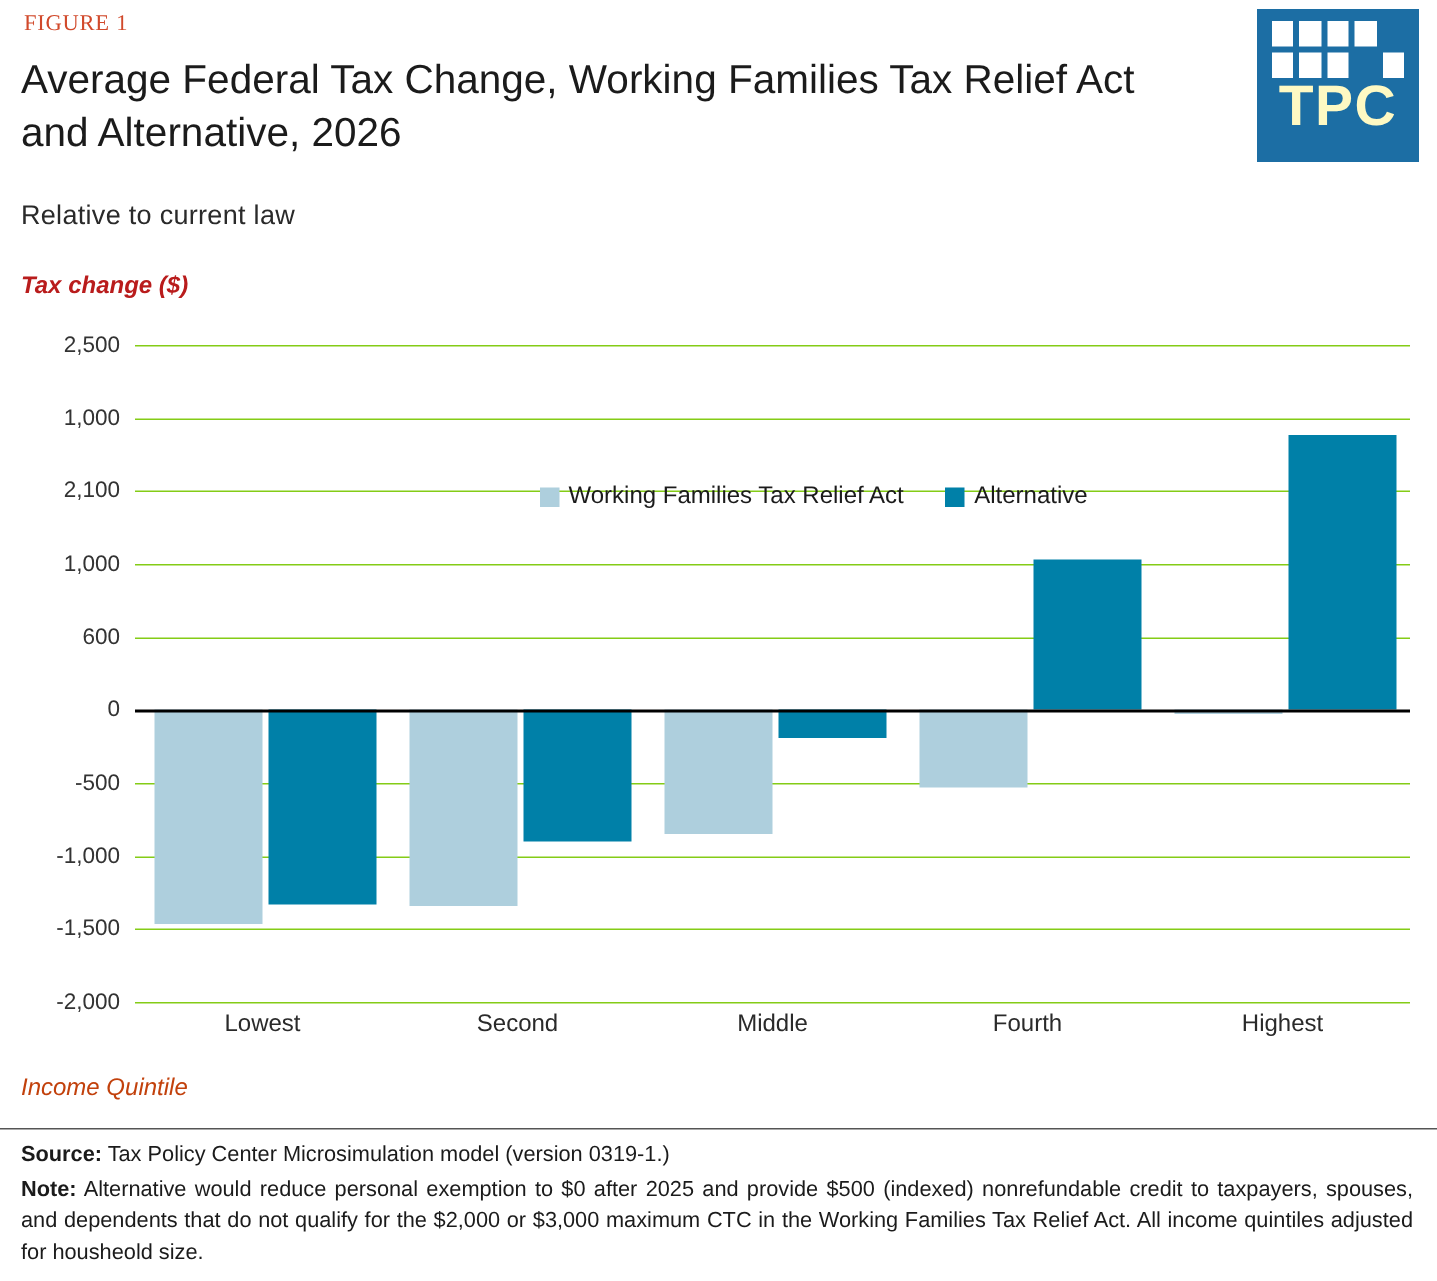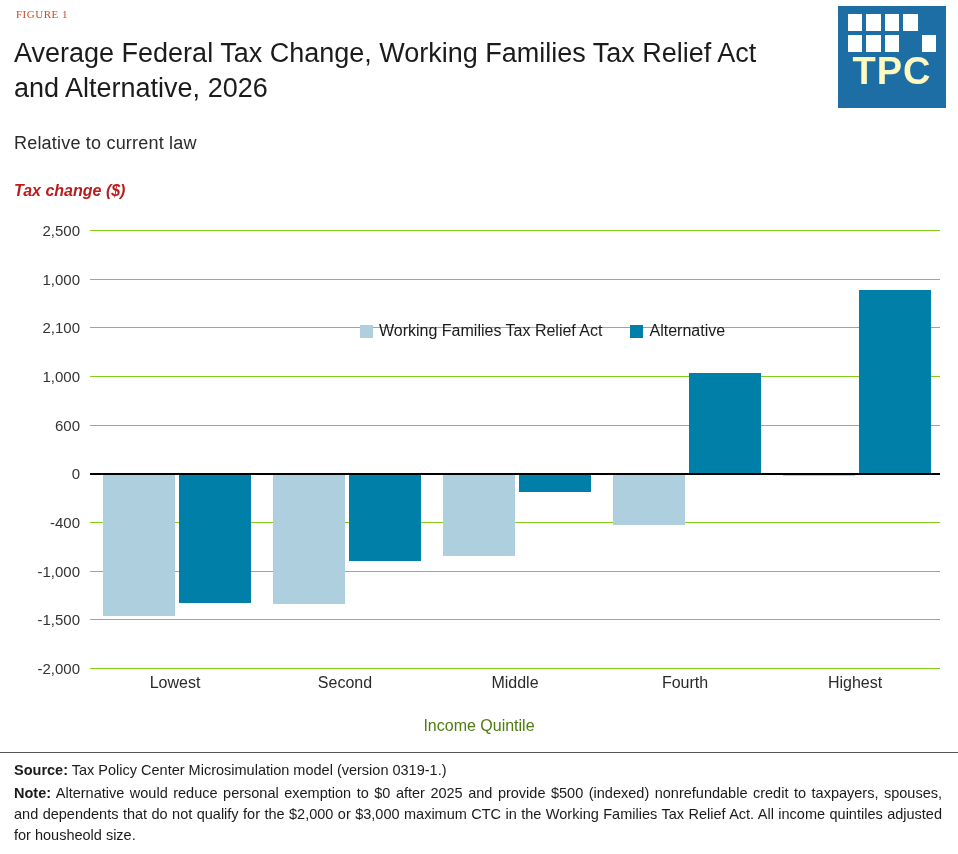--- a/index.html
+++ b/index.html
@@ -20,21 +20,21 @@
     height: 854px;
     box-sizing: border-box;
     padding: 0;
   }
   
   .figure-label {
     position: absolute;
     left: 16px;
     top: 8px;
     font-family: "Liberation Serif", serif;
-    font-size: 11px;
+    font-size: 15px;
     letter-spacing: 0.5px;
     color: #d1492b;
     font-weight: 400;
   }
   .title {
     position: absolute;
     left: 14px;
     top: 36px;
     width: 790px;
     font-size: 27px;
@@ -163,23 +163,24 @@
     flex: 1 1 0;
     text-align: center;
     font-size: 16px;
     color: #2a2a2a;
   }
   .axis-title-x {
     position: absolute;
     left: 0;
     right: 0;
     top: 505px;
-    text-align: center;
+    text-align: left;
     font-size: 16px;
-    color: #4d7c0f;
+    font-style: italic;
+    color: #c2410c;
   }
   .legend {
     position: absolute;
     left: 270px;
     top: 92px;
     display: flex;
     align-items: center;
     gap: 8px;
     z-index: 5;
   }
@@ -268,21 +269,21 @@
           <div class="gridline" style="top: 146px;">
             <span class="ytick">1,000</span>
           </div>
           <div class="gridline" style="top: 194.667px;">
             <span class="ytick">600</span>
           </div>
           <div class="gridline zero" style="top: 243.333px;">
             <span class="ytick">0</span>
           </div>
           <div class="gridline" style="top: 292px;">
-            <span class="ytick">-400</span>
+            <span class="ytick">-500</span>
           </div>
           <div class="gridline" style="top: 340.667px;">
             <span class="ytick">-1,000</span>
           </div>
           <div class="gridline" style="top: 389.333px;">
             <span class="ytick">-1,500</span>
           </div>
           <div class="gridline" style="top: 438px;">
             <span class="ytick">-2,000</span>
           </div>

